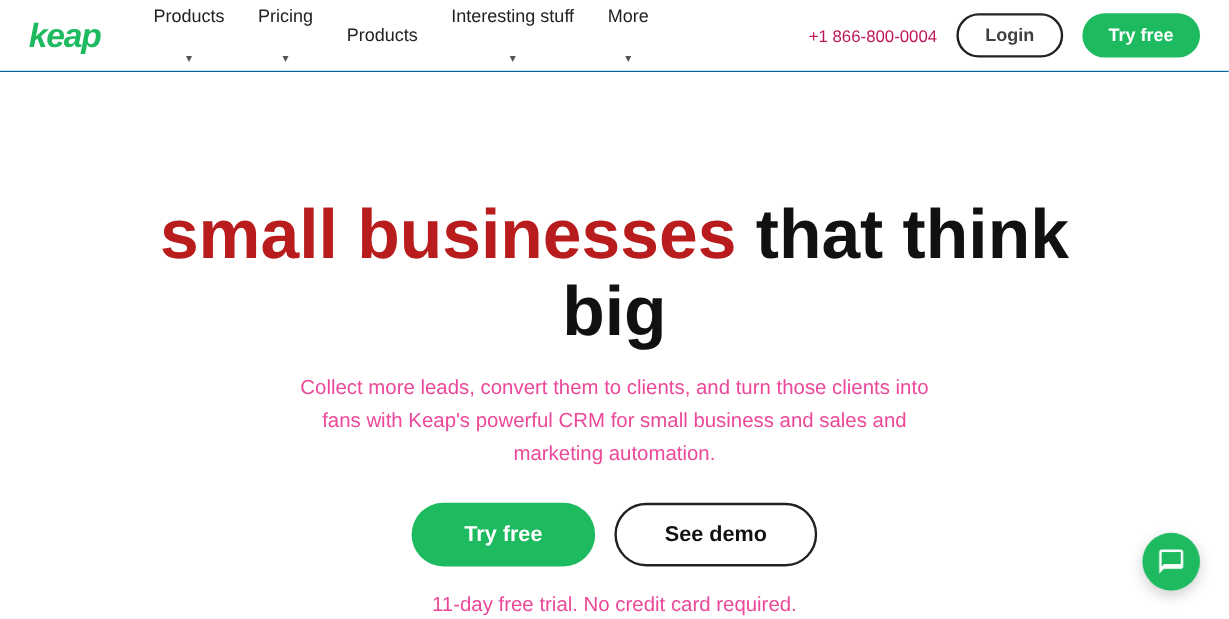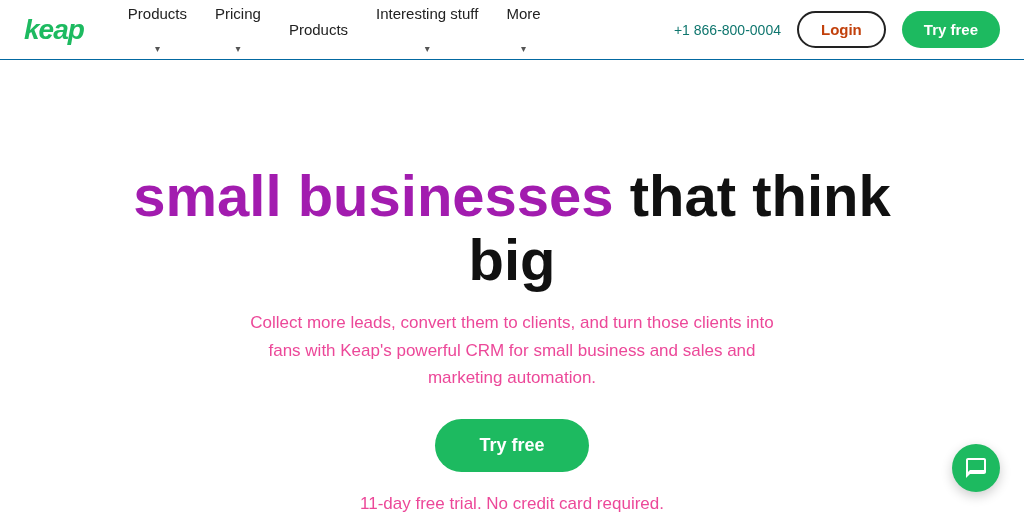--- a/index.html
+++ b/index.html
@@ -52,32 +52,32 @@
       font-size: 10px;
       color: #555;
     }
     .nav-right {
       display: flex;
       align-items: center;
       gap: 16px;
     }
     .phone {
       font-size: 14px;
-      color: #0f766e;
+      color: #be185d;
       font-weight: 500;
     }
     .btn-login {
       padding: 8px 22px;
       border: 2px solid #222;
       border-radius: 50px;
       background: transparent;
       font-size: 15px;
       font-weight: 600;
       cursor: pointer;
-      color: #c2410c;
+      color: #404040;
     }
     .btn-try-nav {
       padding: 10px 22px;
       border: none;
       border-radius: 50px;
       background: #1dba60;
       font-size: 15px;
       font-weight: 700;
       cursor: pointer;
       color: #fff;
@@ -92,21 +92,21 @@
       padding: 40px 20px 20px;
     }
     .hero h1 {
       font-size: 58px;
       font-weight: 900;
       color: #111;
       line-height: 1.1;
       max-width: 780px;
     }
     .hero h1 .green {
-      color: #a21caf;
+      color: #b91c1c;
     }
     .hero p {
       margin-top: 18px;
       font-size: 17px;
       color: #ec4899;
       max-width: 560px;
       line-height: 1.6;
     }
     .hero-buttons {
       display: flex;
@@ -196,20 +196,21 @@
 
 <section class="hero">
   <h1>
     <br>
     <span class="green">small businesses</span>
     <span>that think big</span>
   </h1>
   <p>Collect more leads, convert them to clients, and turn those clients into fans with Keap's powerful CRM for small business and sales and marketing automation.</p>
   <div class="hero-buttons">
     <button class="btn-try-free">Try free</button>
+    <button class="btn-see-demo">See demo</button>
   </div>
   <p class="trial-note">11-day free trial. No credit card required.</p>
 
 </section>
 
 <div class="chat-btn">
   <svg viewBox="0 0 24 24">
     <path d="M20 2H4C2.9 2 2 2.9 2 4v18l4-4h14c1.1 0 2-.9 2-2V4c0-1.1-.9-2-2-2zm0 12H6l-2 2V4h16v10z"></path>
   </svg>
 </div>

